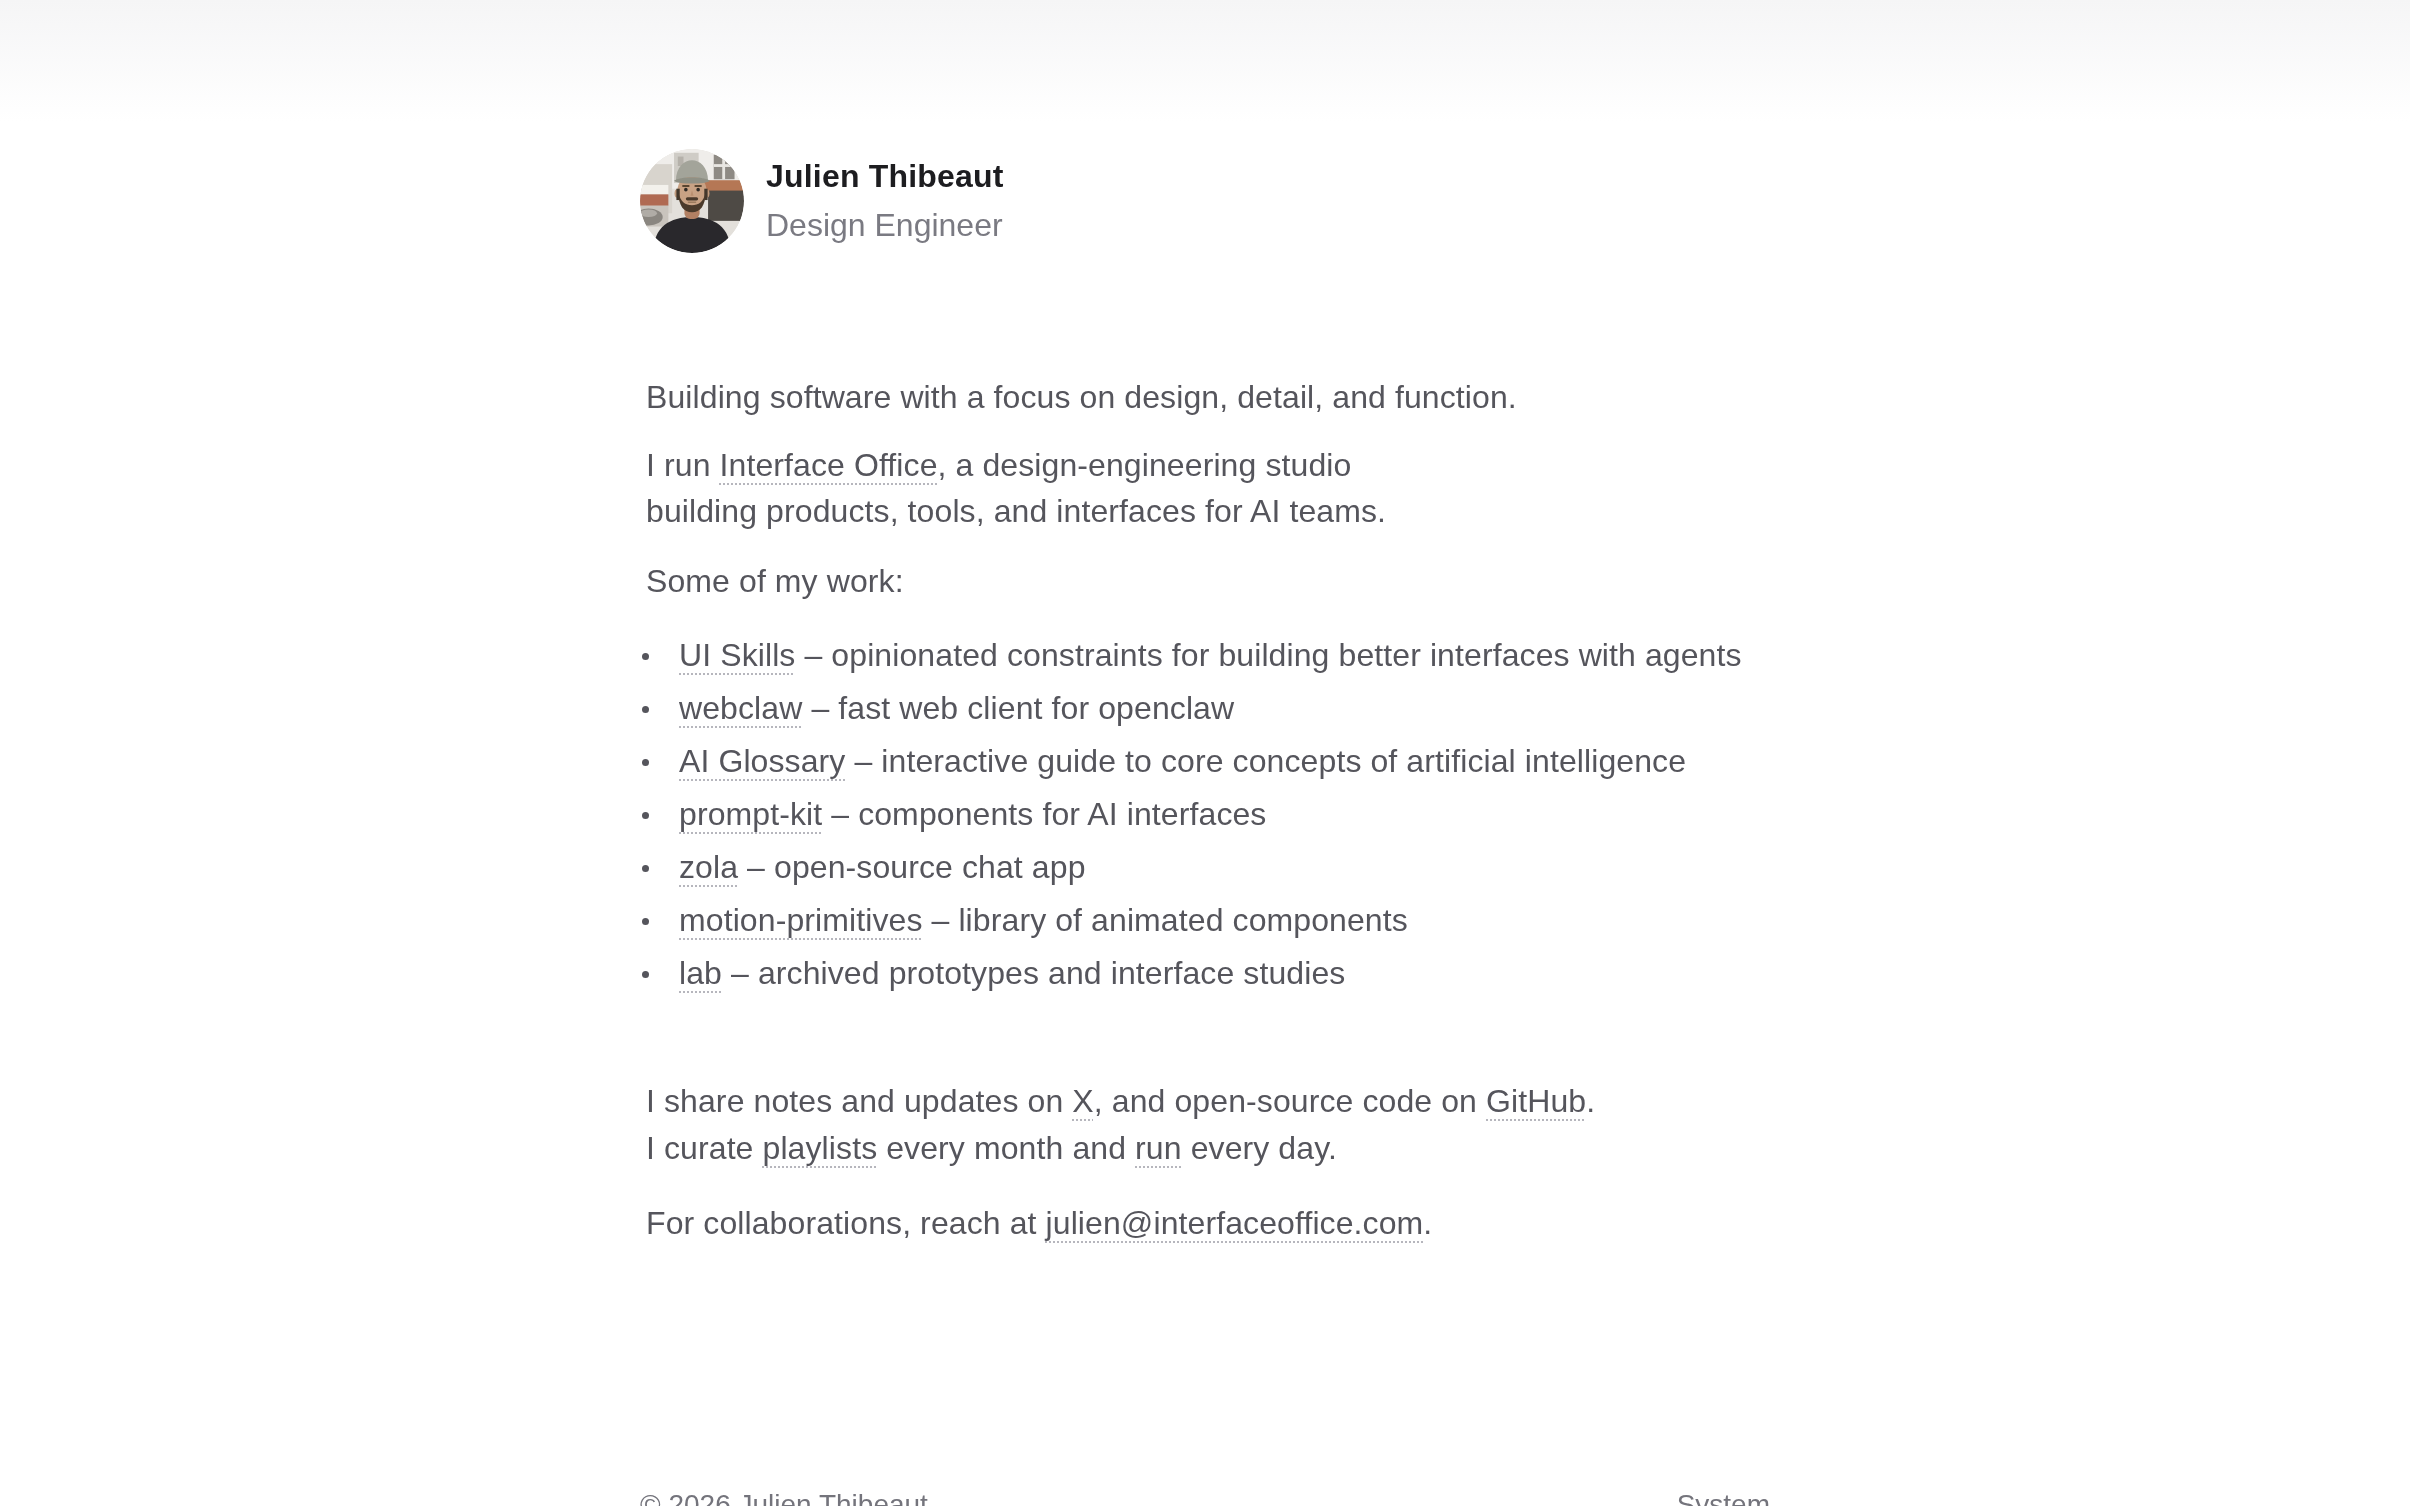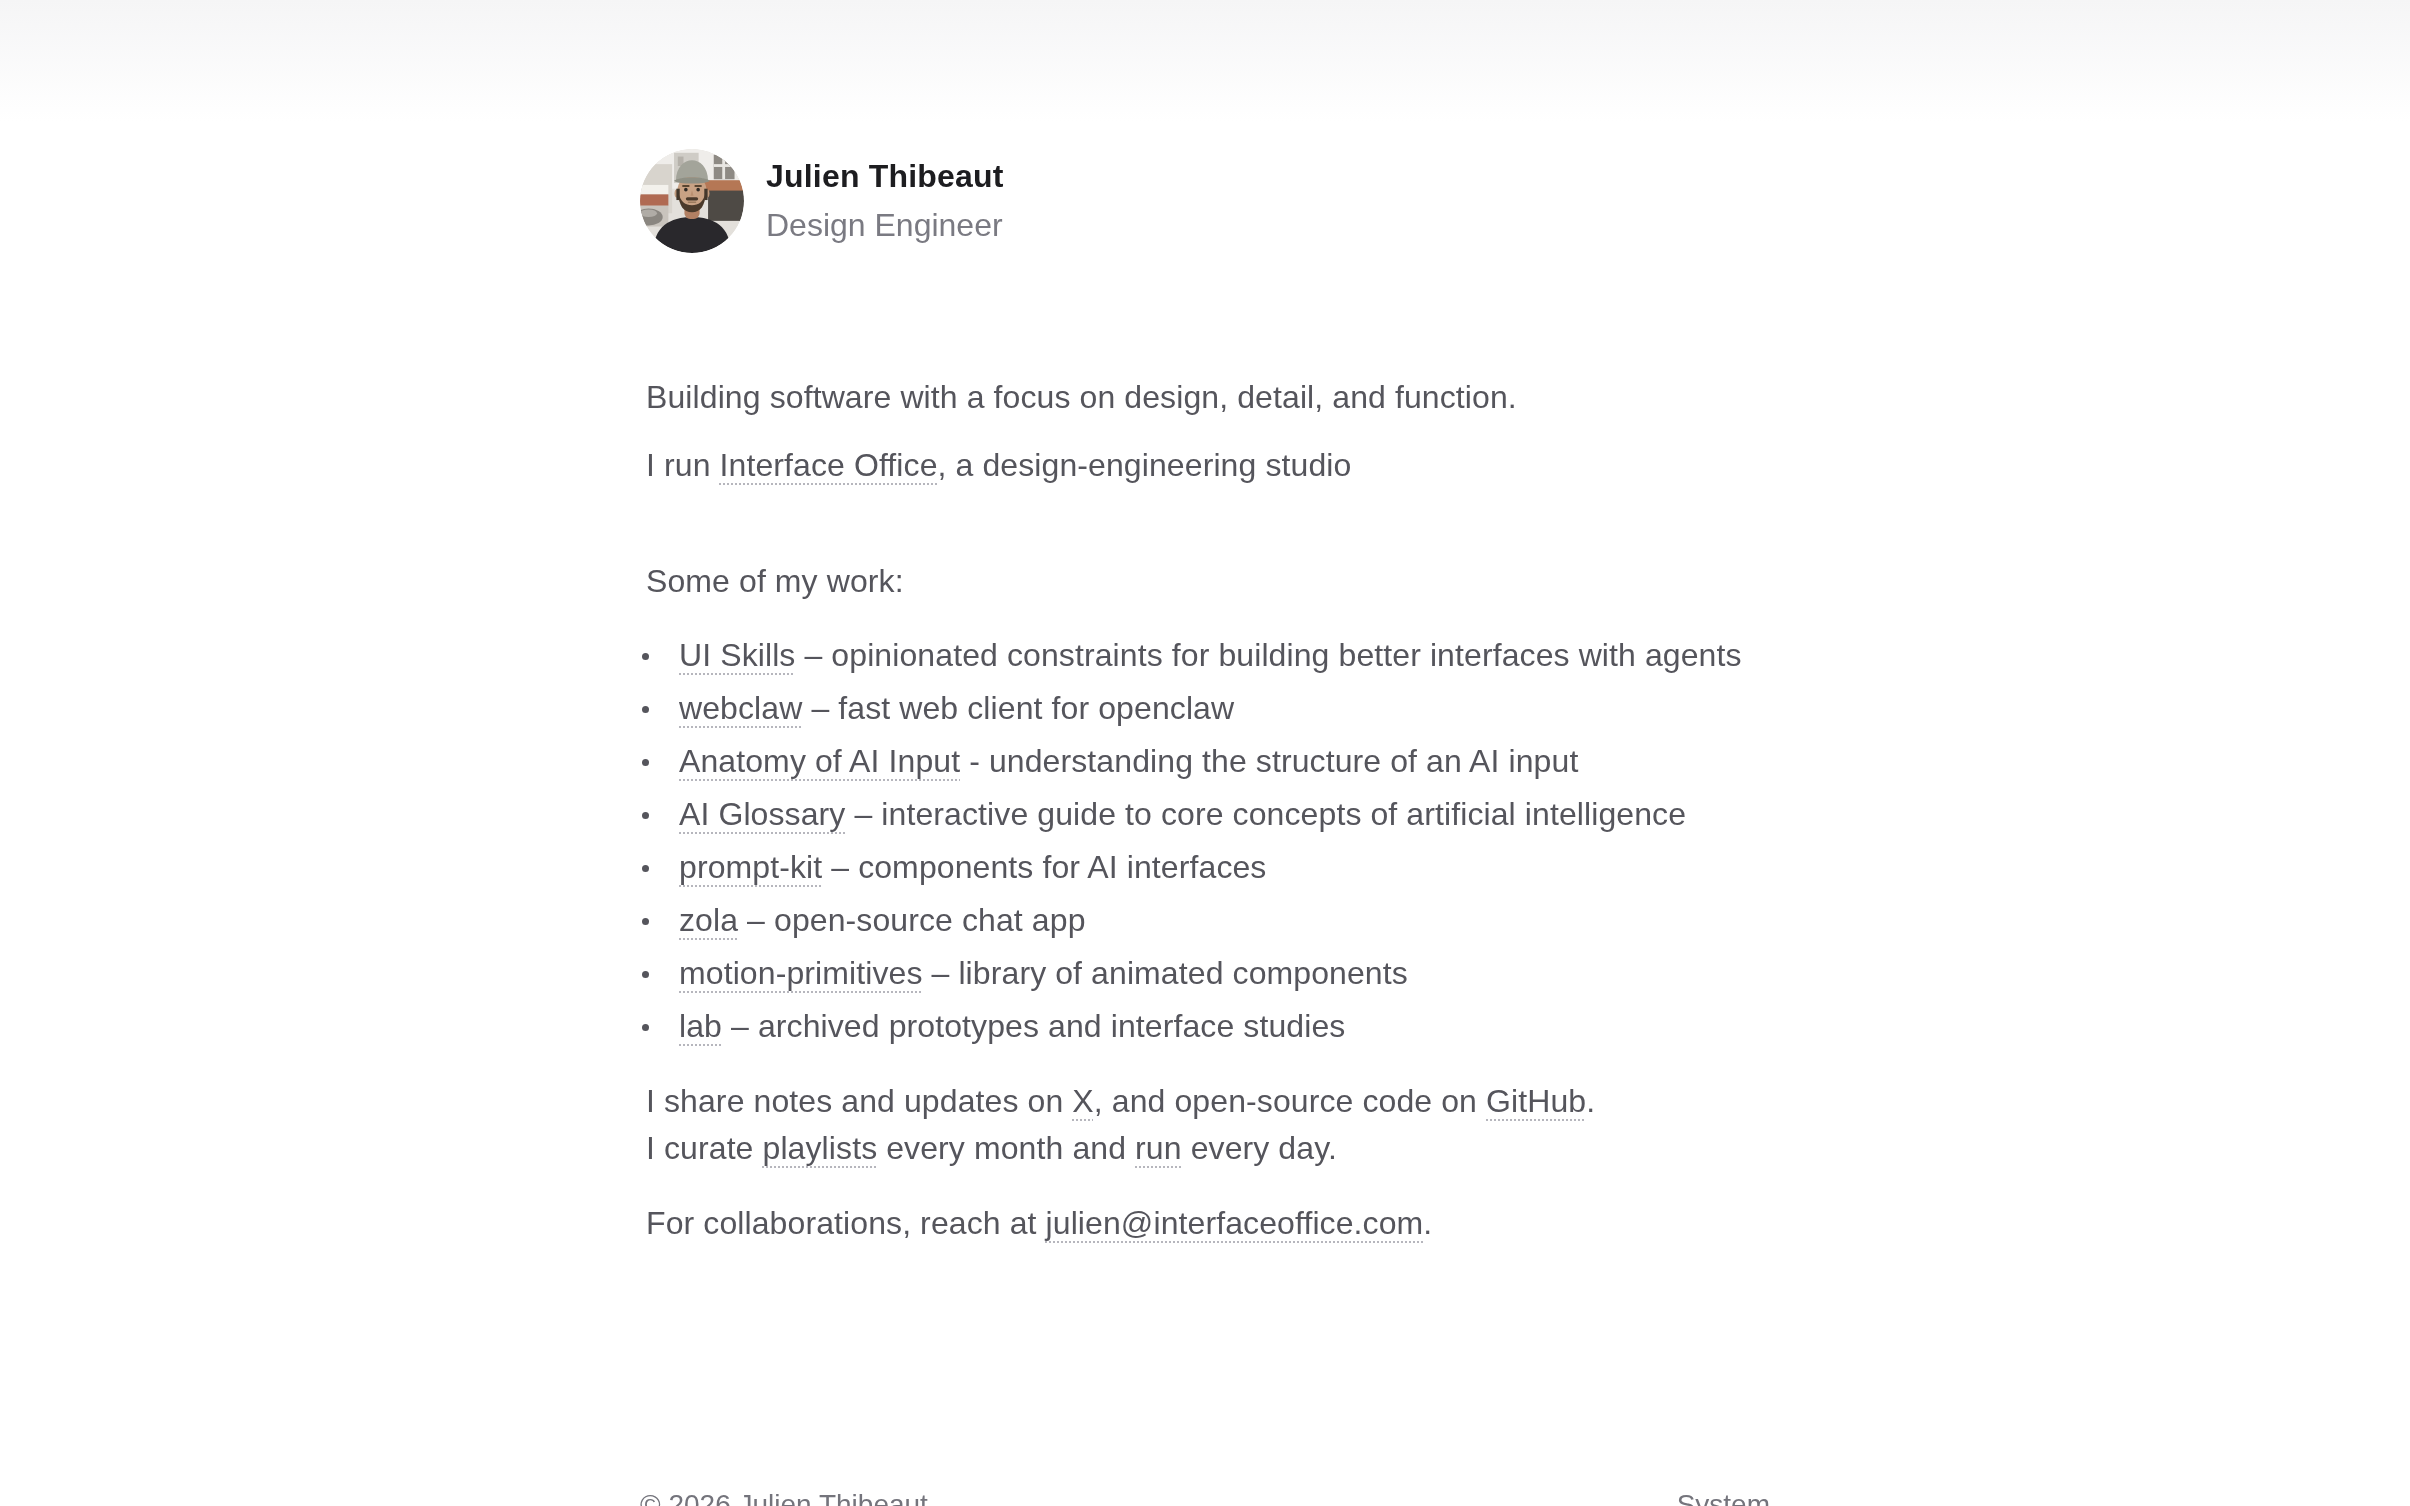--- a/index.html
+++ b/index.html
@@ -178,28 +178,27 @@
       </svg>
     </div>
     <div class="identity">
       <div class="name">Julien Thibeaut</div>
       <div class="role">Design Engineer</div>
     </div>
   </div>
 
   <p class="para p1"><span>Building software with a focus on design, detail, and function.</span></p>
 
-  <p class="para p2"><span>I run </span><a class="lnk">Interface Office</a><span>, a design-engineering studio</span><br></p>
+  <p class="para p2"><span>I run </span><a class="lnk">Interface Office</a><span>, a design-engineering studio</span><br><span>building products, tools, and interfaces for AI teams.</span></p>
 
   <p class="para p3"><span>Some of my work:</span></p>
 
   <ul class="work-list">
     <li><a class="lnk">UI Skills</a><span> – opinionated constraints for building better interfaces with agents</span></li>
     <li><a class="lnk">webclaw</a><span> – fast web client for openclaw</span></li>
-    <li><a class="lnk">Anatomy of AI Input</a><span> - understanding the structure of an AI input</span></li>
     <li><a class="lnk">AI Glossary</a><span> – interactive guide to core concepts of artificial intelligence</span></li>
     <li><a class="lnk">prompt-kit</a><span> – components for AI interfaces</span></li>
     <li><a class="lnk">zola</a><span> – open-source chat app</span></li>
     <li><a class="lnk">motion-primitives</a><span> – library of animated components</span></li>
     <li><a class="lnk">lab</a><span> – archived prototypes and interface studies</span></li>
   </ul>
 
   <p class="para p4"><span>I share notes and updates on </span><a class="lnk">X</a><span>, and open-source code on </span><a class="lnk">GitHub</a><span>.</span><br><span>I curate </span><a class="lnk">playlists</a><span> every month and </span><a class="lnk">run</a><span> every day.</span></p>
 
   <p class="para p5"><span>For collaborations, reach at </span><a class="lnk">julien@interfaceoffice.com</a><span>.</span></p>

